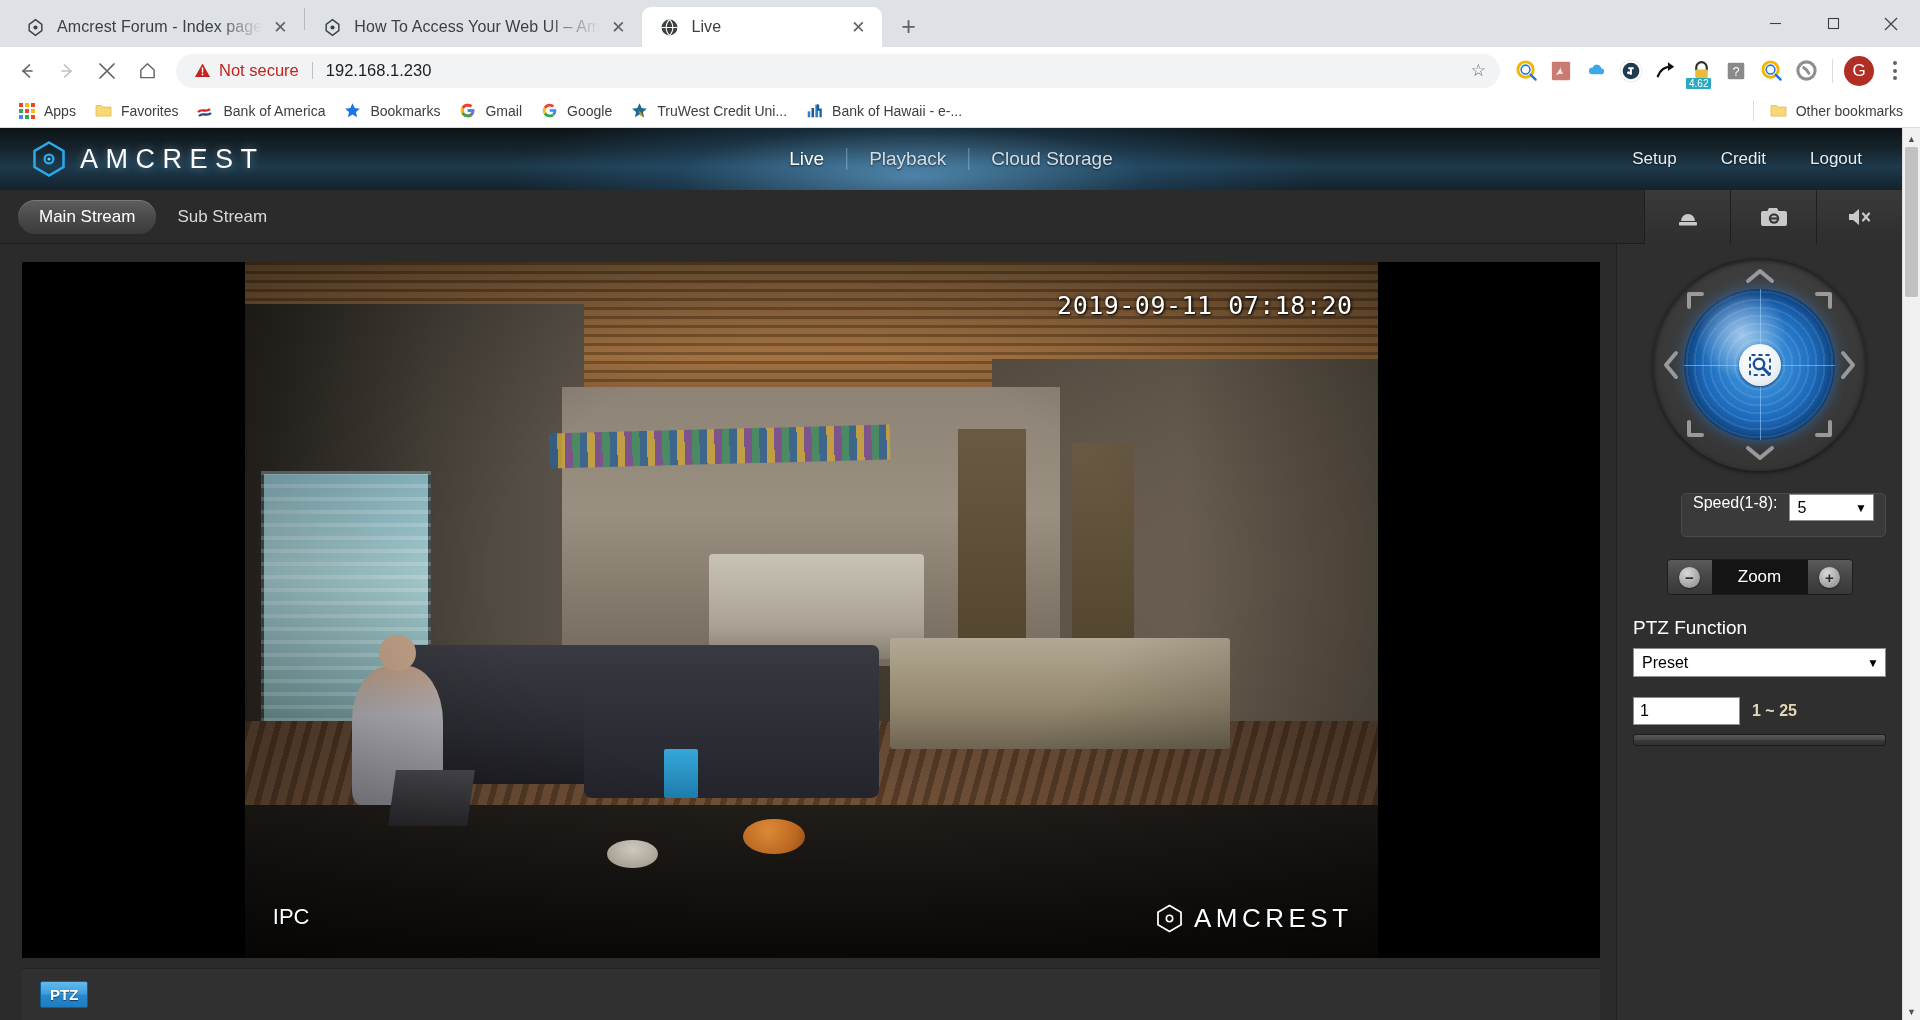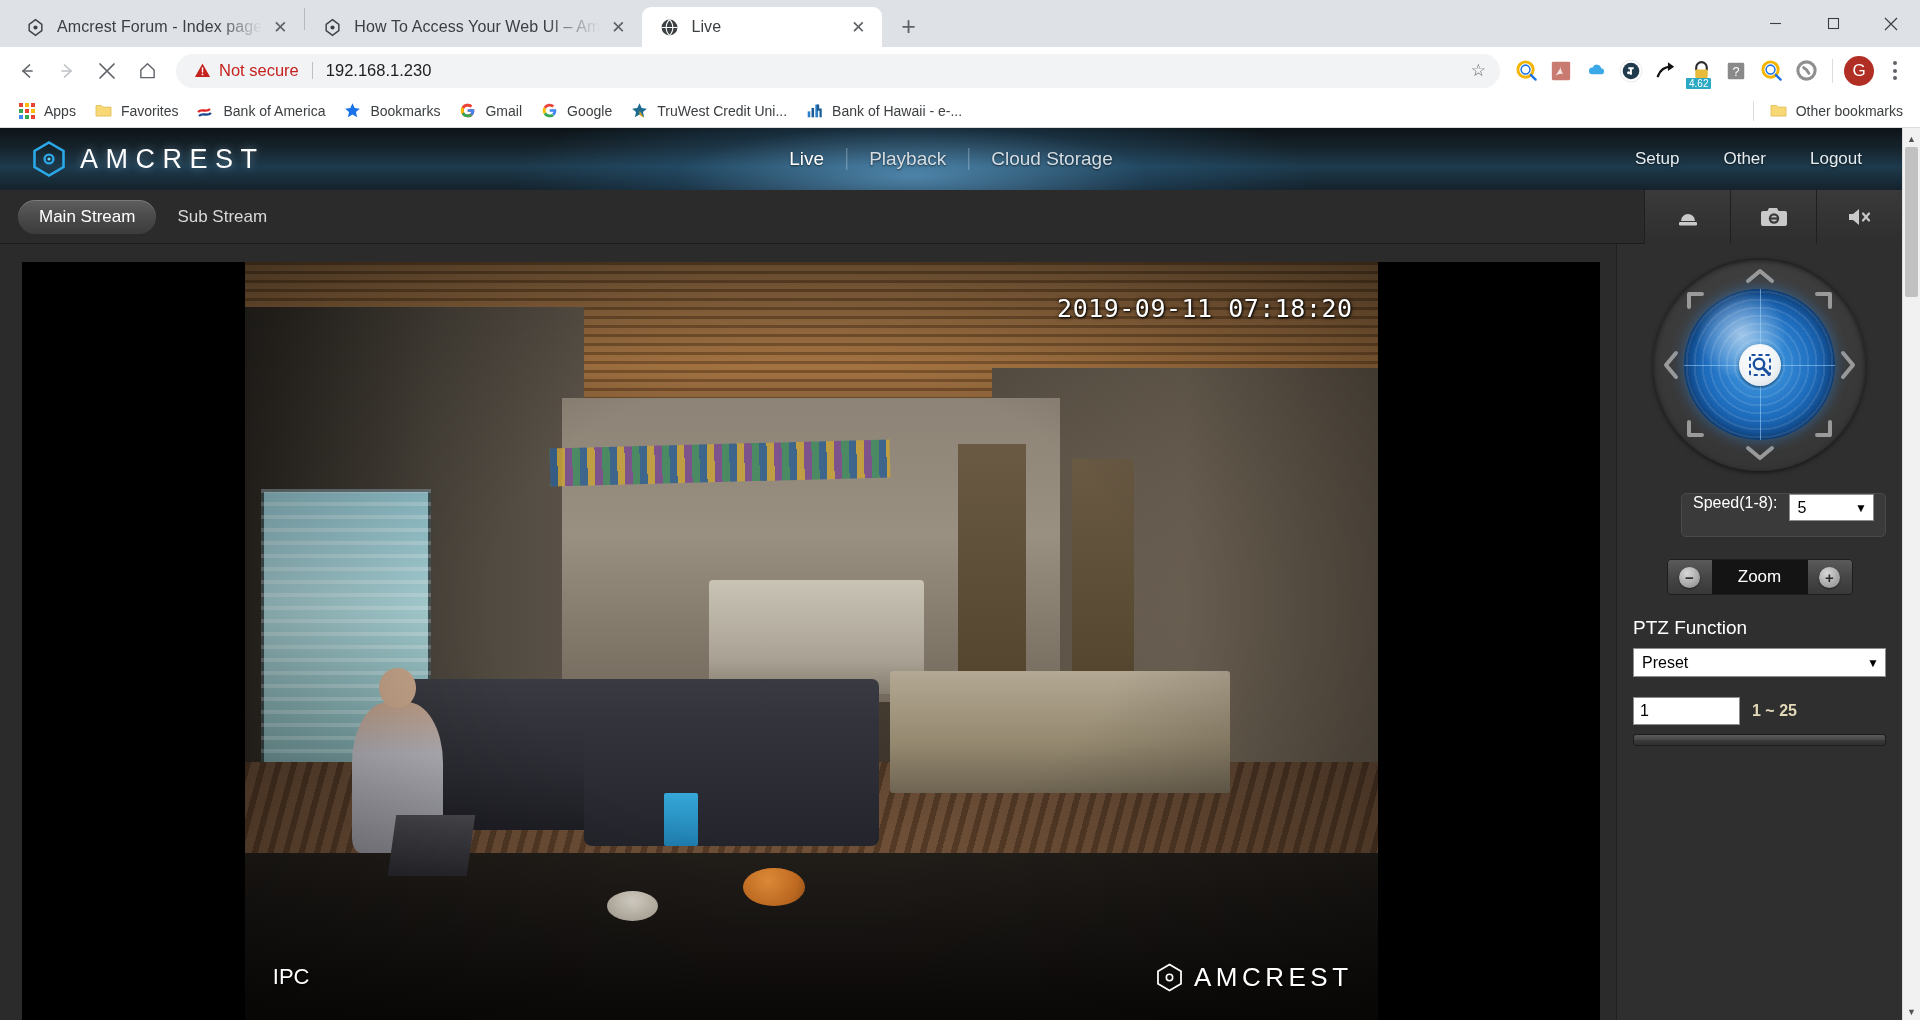--- a/index.html
+++ b/index.html
@@ -772,21 +772,21 @@
         </div>
         <div class="nav-center">
           <span class="nav-item active">Live</span>
           <span class="nav-pipe"></span>
           <span class="nav-item">Playback</span>
           <span class="nav-pipe"></span>
           <span class="nav-item">Cloud Storage</span>
         </div>
         <div class="nav-right">
           <span class="nav-item">Setup</span>
-          <span class="nav-item">Other</span>
+          <span class="nav-item">Credit</span>
           <span class="nav-item">Logout</span>
         </div>
       </div>
 
       <div class="stream-bar">
         <span class="stream-tab active">Main Stream</span>
         <span class="stream-tab">Sub Stream</span>
         <div class="stream-icons">
           <div class="sicon">
             <svg width="26" height="24" viewBox="0 0 26 24">
@@ -842,20 +842,23 @@
                 <div class="osd-ipc">IPC</div>
                 <div class="osd-brand">
                   <svg width="27" height="29" viewBox="0 0 34 36">
                     <path d="M17 1.5 L31.5 10 V26 L17 34.5 L2.5 26 V10 Z" fill="none" stroke="#ffffff" stroke-width="2.2"></path>
                     <circle cx="17" cy="18" r="4" fill="none" stroke="#ffffff" stroke-width="2"></circle>
                   </svg>
                   <span class="bt">AMCREST</span>
                 </div>
               </div>
             </div>
+          </div>
+          <div class="video-footer">
+            <span class="ptz-toggle">PTZ</span>
           </div>
         </div>
 
         <div class="ptz-panel">
 
           <div class="dpad-wrap">
             <div class="dpad">
               <span class="arr up">
                 <svg width="30" height="17" viewBox="0 0 30 17">
                     <path d="M3 14L15 4l12 10" fill="none" stroke="#9a9a9a" stroke-width="4" stroke-linecap="round" stroke-linejoin="round"></path>

